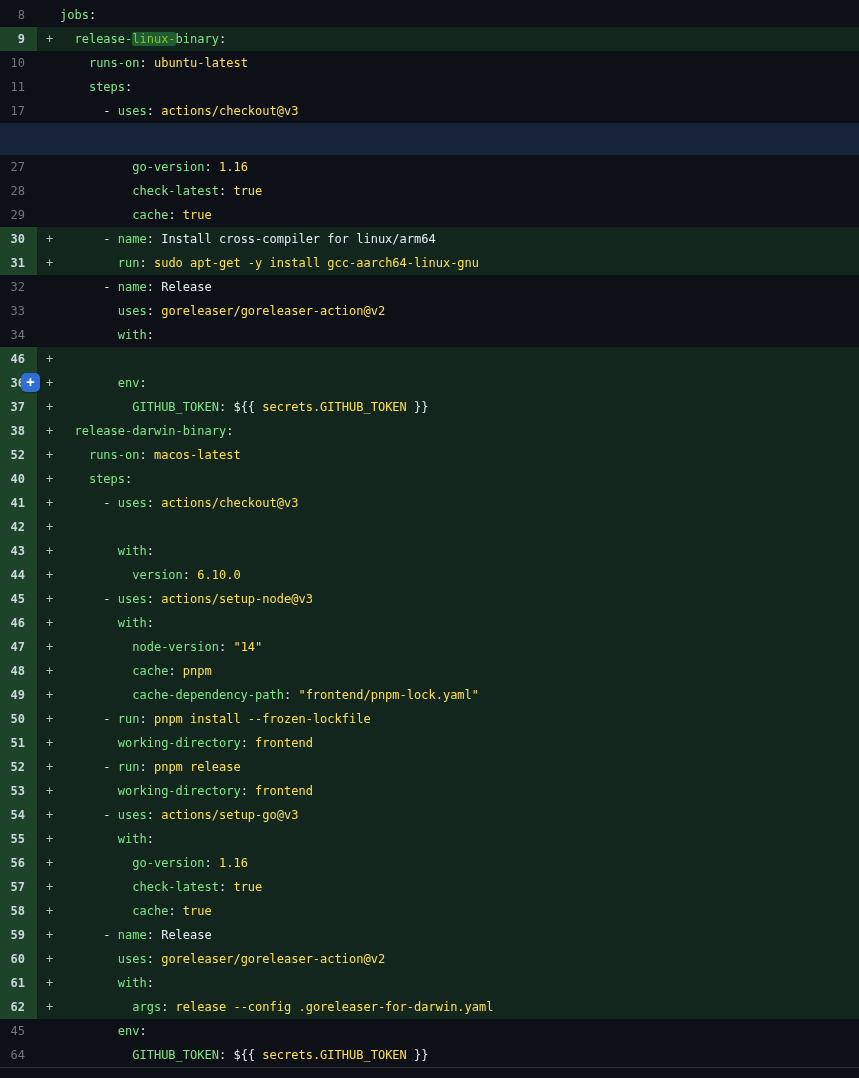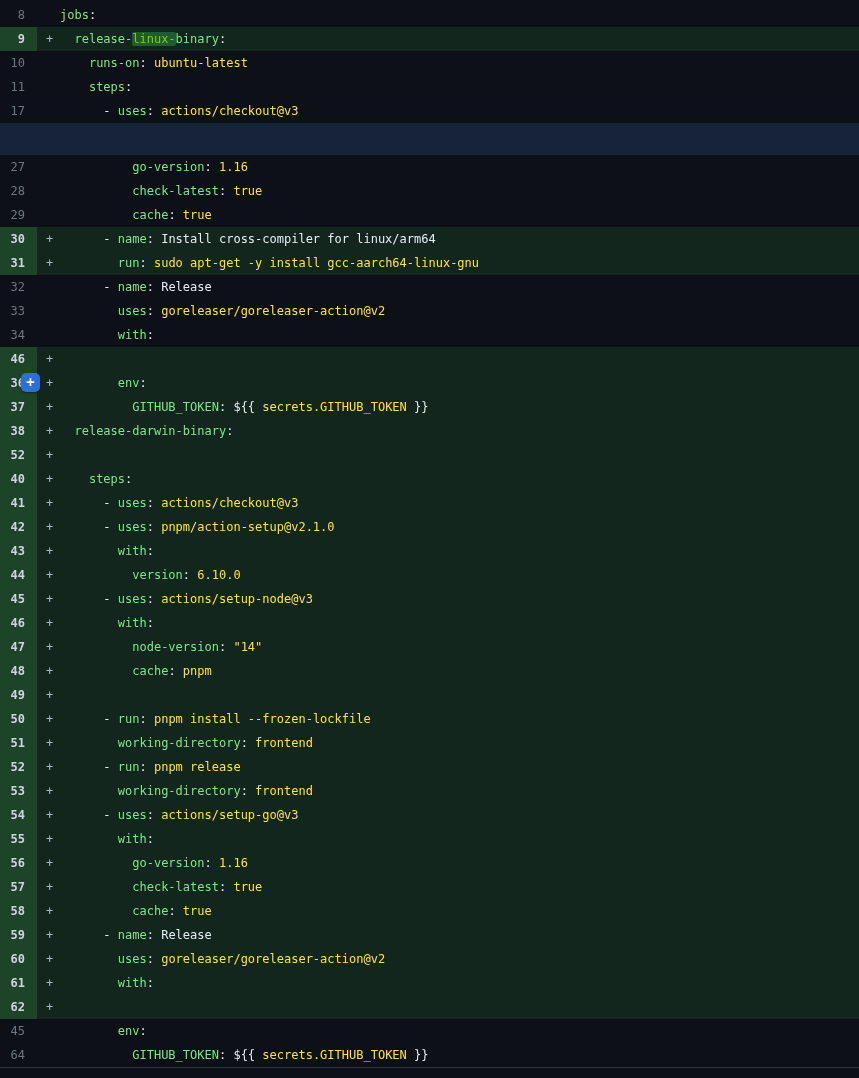--- a/index.html
+++ b/index.html
@@ -159,41 +159,41 @@
         <span class="ln-cell">38</span>
         <span class="body-cell">
           <span class="mk">+</span>
           <pre class="code"><span class="tok-p">  </span><span class="tok-k">release-darwin-binary</span><span class="tok-p">:</span></pre>
         </span>
       </div>
       <div class="row add">
         <span class="ln-cell">52</span>
         <span class="body-cell">
           <span class="mk">+</span>
+          <pre class="code"><span class="tok-p">    </span><span class="tok-k">runs-on</span><span class="tok-p">: </span><span class="tok-v">macos-latest</span></pre>
         </span>
       </div>
       <div class="row add">
         <span class="ln-cell">40</span>
         <span class="body-cell">
           <span class="mk">+</span>
           <pre class="code"><span class="tok-p">    </span><span class="tok-k">steps</span><span class="tok-p">:</span></pre>
         </span>
       </div>
       <div class="row add">
         <span class="ln-cell">41</span>
         <span class="body-cell">
           <span class="mk">+</span>
           <pre class="code"><span class="tok-p">      - </span><span class="tok-k">uses</span><span class="tok-p">: </span><span class="tok-v">actions/checkout@v3</span></pre>
         </span>
       </div>
       <div class="row add">
         <span class="ln-cell">42</span>
         <span class="body-cell">
           <span class="mk">+</span>
-          <pre class="code"><span class="tok-p">      - </span><span class="tok-k">uses</span><span class="tok-p">: </span><span class="tok-v">pnpm/action-setup@v2.1.0</span></pre>
         </span>
       </div>
       <div class="row add">
         <span class="ln-cell">43</span>
         <span class="body-cell">
           <span class="mk">+</span>
           <pre class="code"><span class="tok-p">        </span><span class="tok-k">with</span><span class="tok-p">:</span></pre>
         </span>
       </div>
       <div class="row add">
@@ -228,20 +228,21 @@
         <span class="ln-cell">48</span>
         <span class="body-cell">
           <span class="mk">+</span>
           <pre class="code"><span class="tok-p">          </span><span class="tok-k">cache</span><span class="tok-p">: </span><span class="tok-v">pnpm</span></pre>
         </span>
       </div>
       <div class="row add">
         <span class="ln-cell">49</span>
         <span class="body-cell">
           <span class="mk">+</span>
+          <pre class="code"><span class="tok-p">          </span><span class="tok-k">cache-dependency-path</span><span class="tok-p">: </span><span class="tok-v">"frontend/pnpm-lock.yaml"</span></pre>
         </span>
       </div>
       <div class="row add">
         <span class="ln-cell">50</span>
         <span class="body-cell">
           <span class="mk">+</span>
           <pre class="code"><span class="tok-p">      - </span><span class="tok-k">run</span><span class="tok-p">: </span><span class="tok-v">pnpm install --frozen-lockfile</span></pre>
         </span>
       </div>
       <div class="row add">
@@ -318,20 +319,21 @@
         <span class="ln-cell">61</span>
         <span class="body-cell">
           <span class="mk">+</span>
           <pre class="code"><span class="tok-p">        </span><span class="tok-k">with</span><span class="tok-p">:</span></pre>
         </span>
       </div>
       <div class="row add">
         <span class="ln-cell">62</span>
         <span class="body-cell">
           <span class="mk">+</span>
+          <pre class="code"><span class="tok-p">          </span><span class="tok-k">args</span><span class="tok-p">: </span><span class="tok-v">release --config .goreleaser-for-darwin.yaml</span></pre>
         </span>
       </div>
       <div class="row ctx">
         <span class="ln-cell">45</span>
         <span class="body-cell">
           <span class="mk"></span>
           <pre class="code"><span class="tok-p">        </span><span class="tok-k">env</span><span class="tok-p">:</span></pre>
         </span>
       </div>
       <div class="row ctx">

